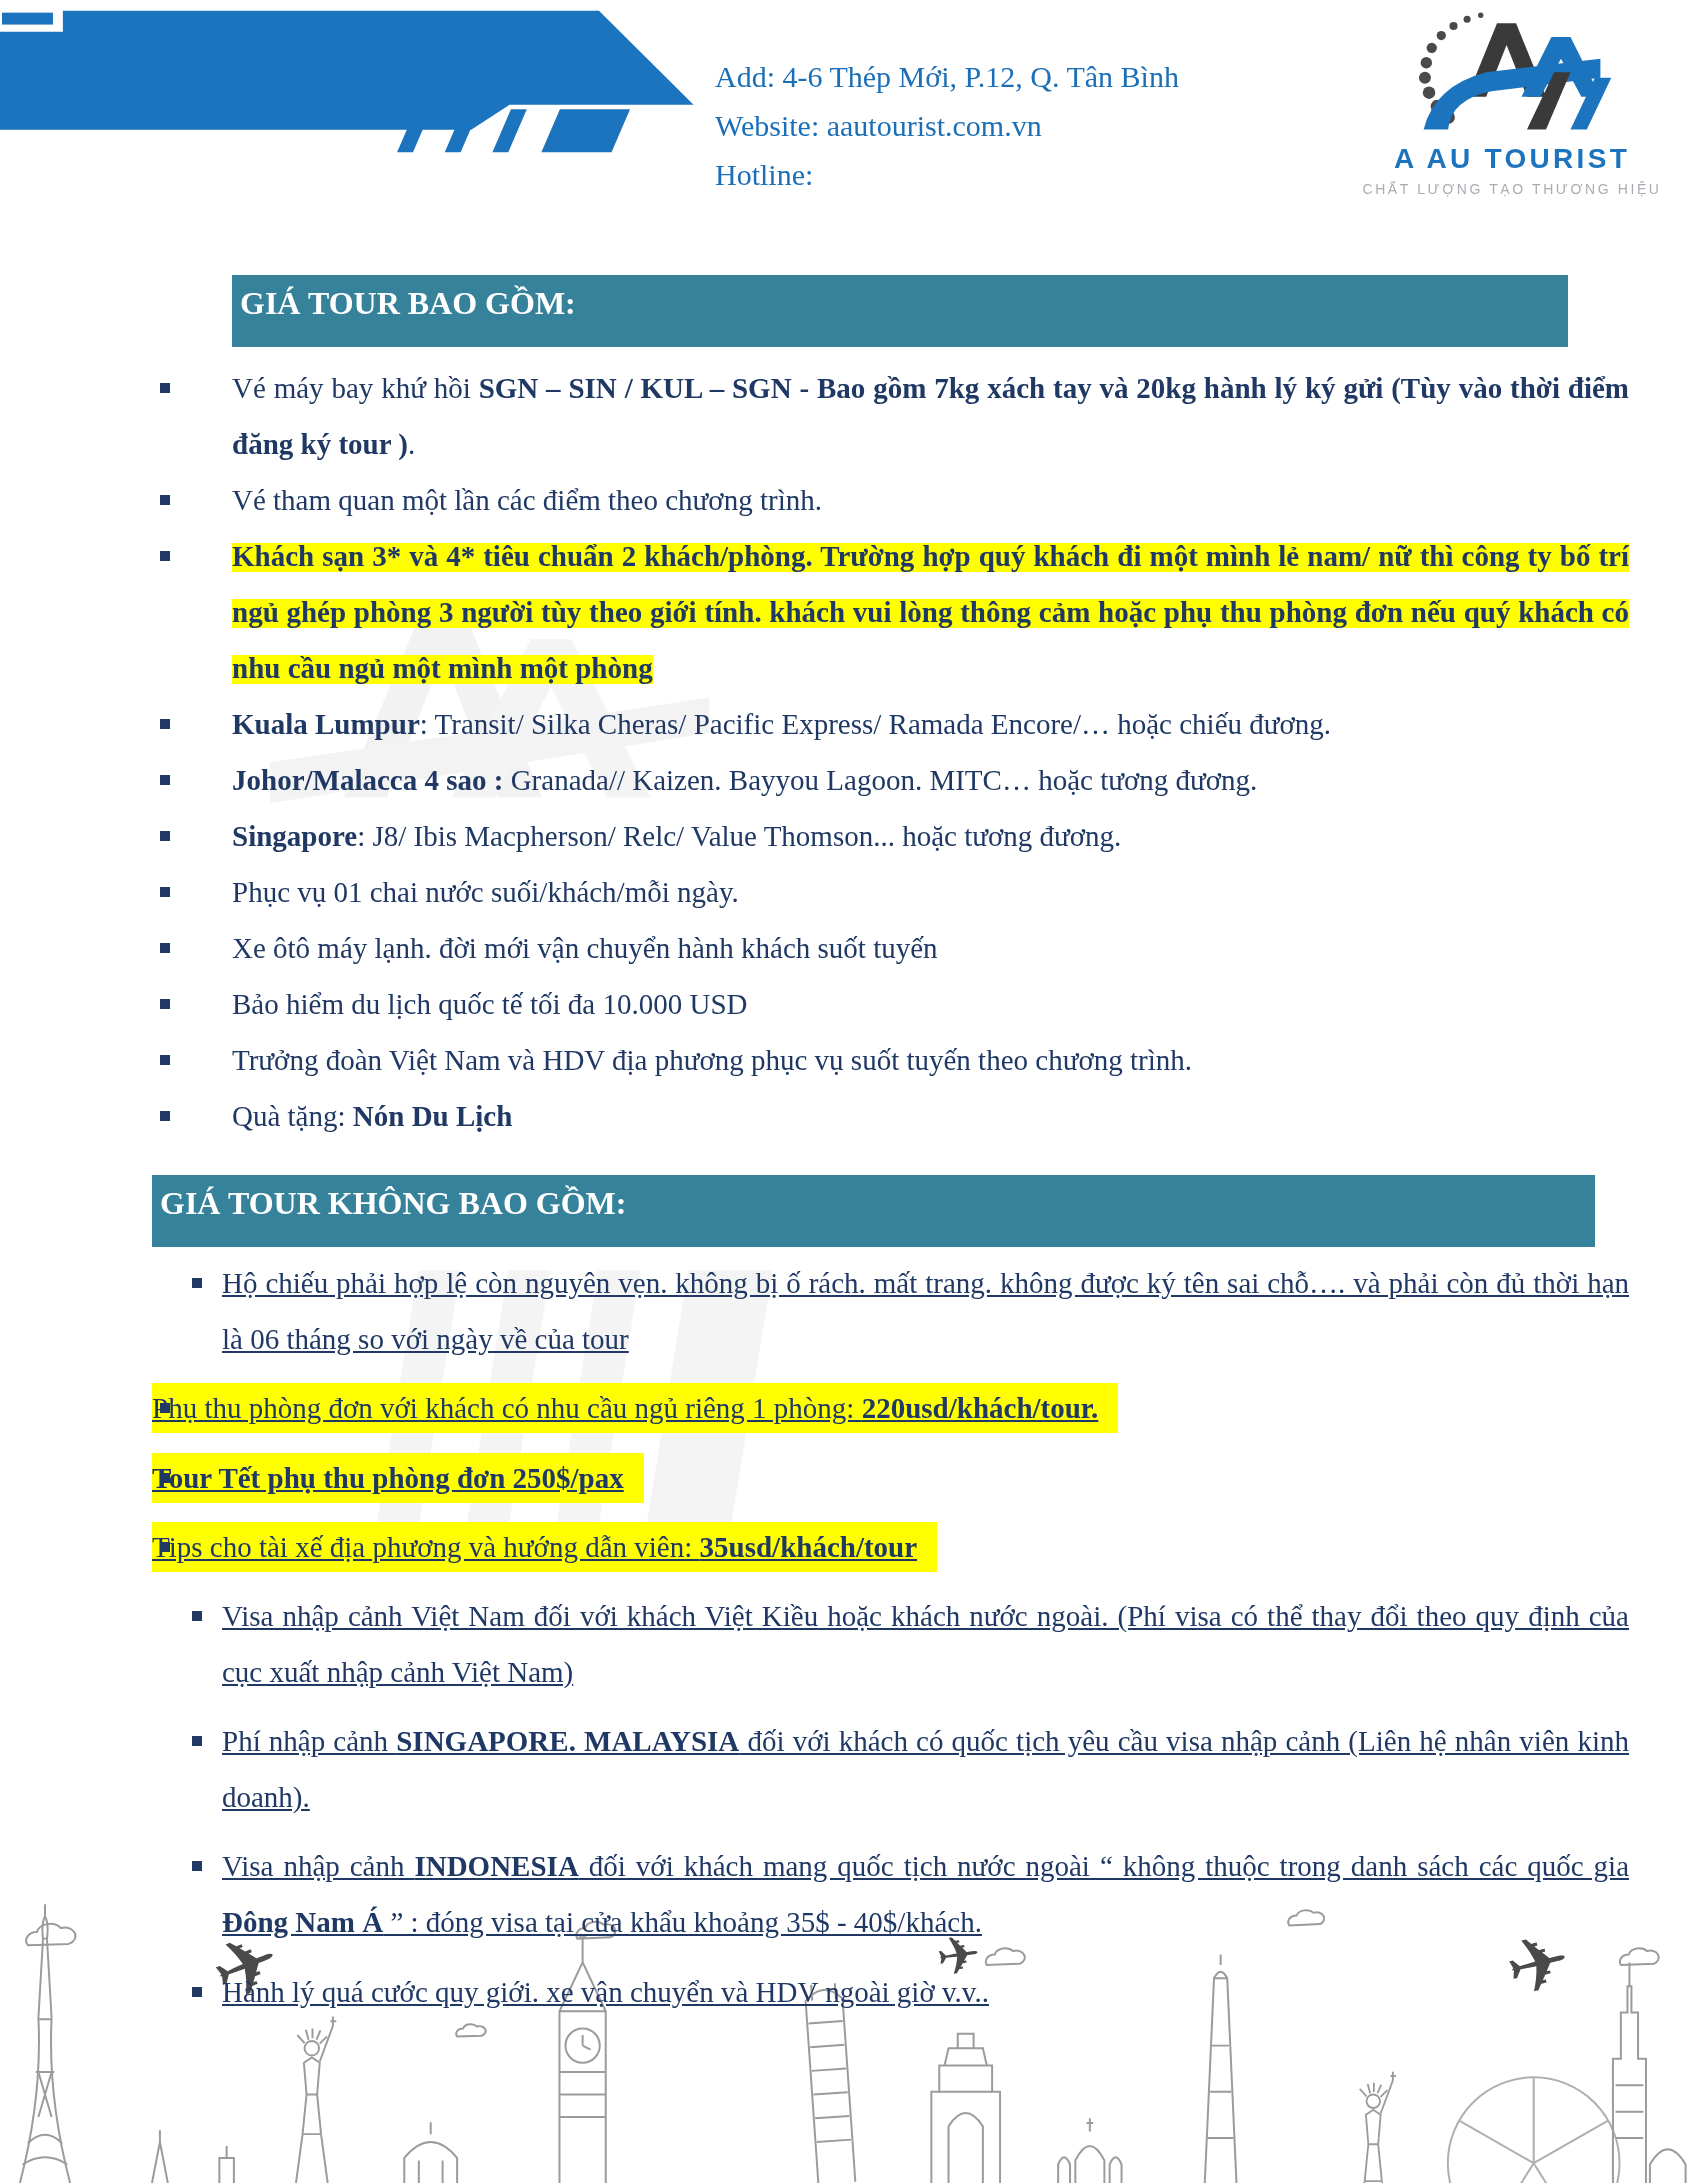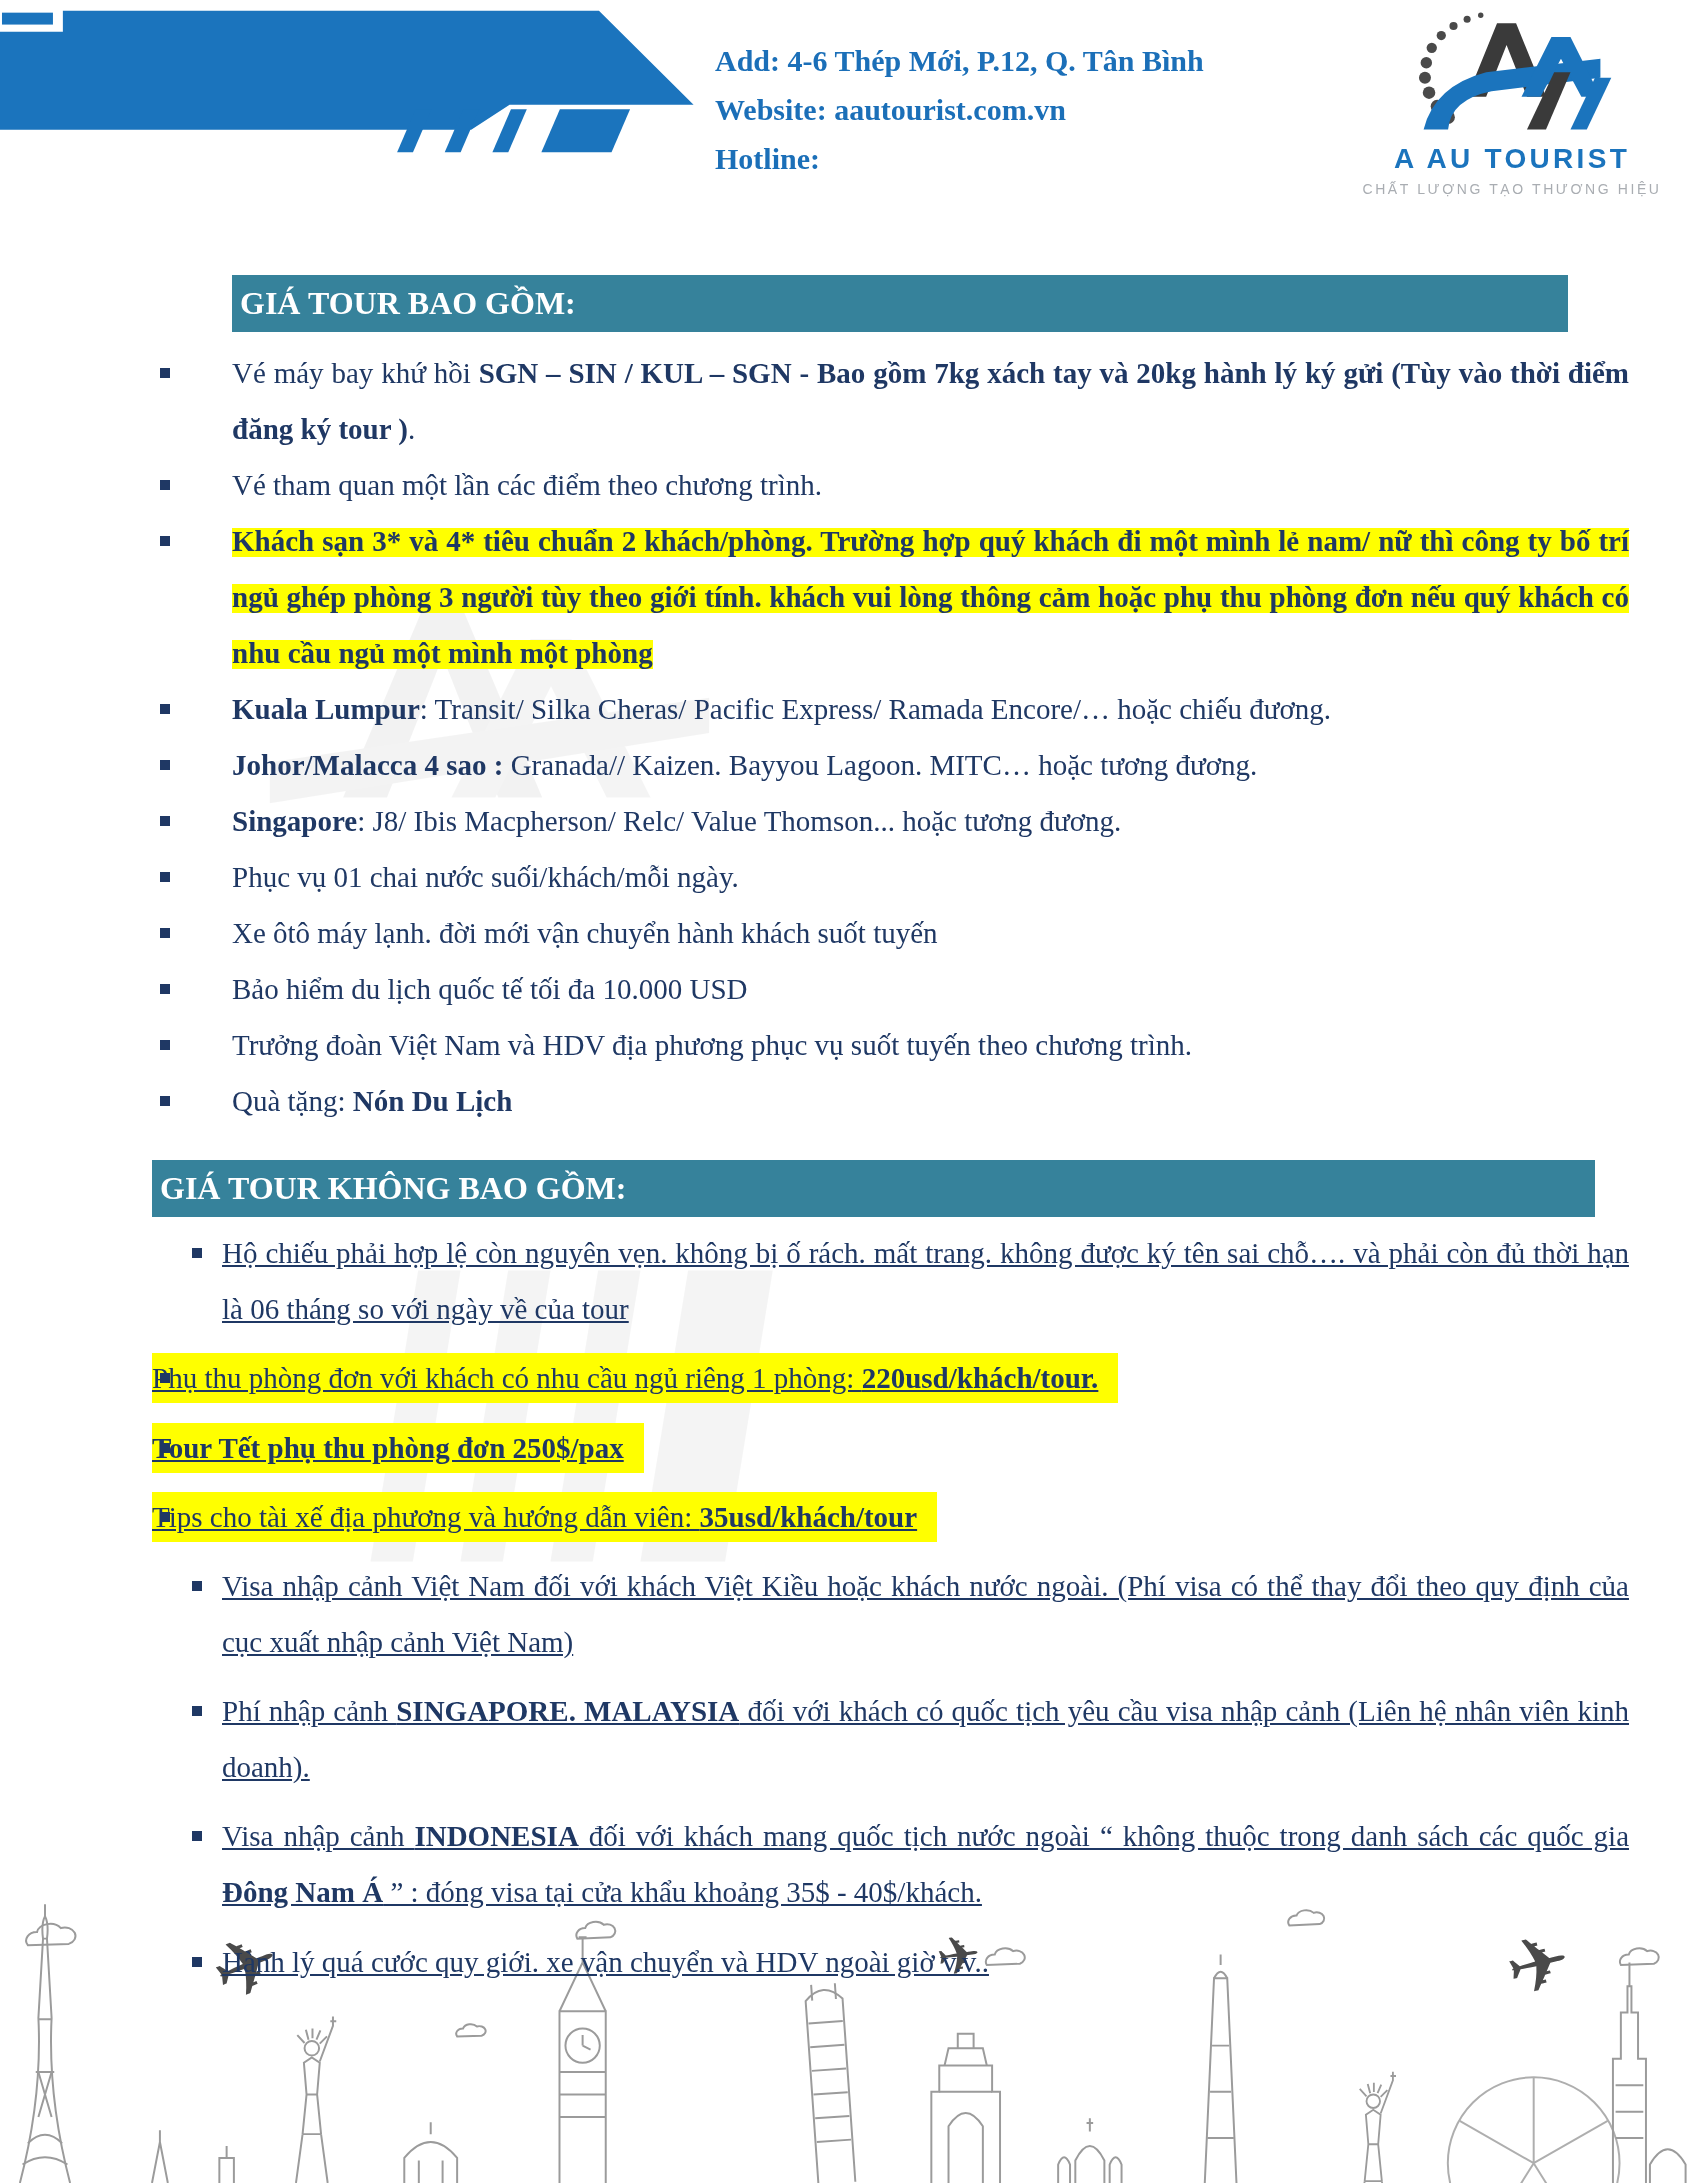--- a/index.html
+++ b/index.html
@@ -2,35 +2,35 @@
 <html style="--banner_blue: #1b74bd; --contact_blue: #1b6fb8; --teal: #36829b; --navy: #1f3864; --highlight: #ffff00; --logo_dark: #3a3a3a; --sketch_gray: #9b9b9b;font-size:10.6px"><head>
 <meta charset="utf-8">
 <style>
   html,body{margin:0;padding:0;}
   body{
     width:1687px;height:2183px;position:relative;background:#ffffff;
     font-family:"Liberation Serif","DejaVu Serif",serif;overflow:hidden;
   }
   
   .hdr-banner{position:absolute;left:0;top:0;width:728px;height:159px;z-index:2;}
-  .contact{position:absolute;left:715px;top:36px;z-index:2;
-    color:var(--contact_blue,#1b6fb8);font-weight:bold;font-size:30px;line-height:49px;}
+  .contact{position:absolute;left:715px;top:52px;z-index:2;
+    color:var(--contact_blue,#1b6fb8);font-weight:normal;font-size:30px;line-height:49px;}
   .logo{position:absolute;left:1350px;top:6.6px;width:324px;z-index:2;text-align:center;}
   .logo-mark{width:238px;height:136px;margin:0 auto;display:block;}
   .logo-name{color:var(--banner_blue,#1b74bd);font-family:"Liberation Sans","DejaVu Sans",sans-serif;
     font-weight:bold;font-size:28px;letter-spacing:3.3px;white-space:nowrap;}
   .logo-tag{color:#a9adb2;font-family:"Liberation Sans","DejaVu Sans",sans-serif;
     font-size:14px;letter-spacing:2.6px;margin-top:6.6px;white-space:nowrap;}
   
   .wm{position:absolute;z-index:0;opacity:.07;}
   .footer-art{position:absolute;left:0;top:1899px;width:1687px;height:284px;z-index:0;}
   
   .doc{position:relative;z-index:1;color:var(--navy,#1f3864);}
   .band{background:var(--teal,#36829b);color:#ffffff;font-weight:bold;
-    font-size:32px;line-height:57px;height:57px;padding-left:8px;}
+    font-size:32px;line-height:57px;height:72px;padding-left:8px;}
   .band1{margin:275px 119px 0 232px;}
   .band2{margin:31px 92px 0 152px;}
   .list{font-size:29px;line-height:56px;}
   .list1{margin-top:13.2px;--mx:160px;--tx:232px;}
   .list2{margin-top:8px;text-decoration:underline;--mx:192px;--tx:222px;}
   .row{position:relative;padding-left:var(--tx);padding-right:58px;}
   .list2 .row{margin-bottom:13.2px;}
   .row .marker{position:absolute;left:var(--mx);top:23px;width:10px;height:10px;
     background:var(--navy,#1f3864);}
   .just{text-align:justify;}

